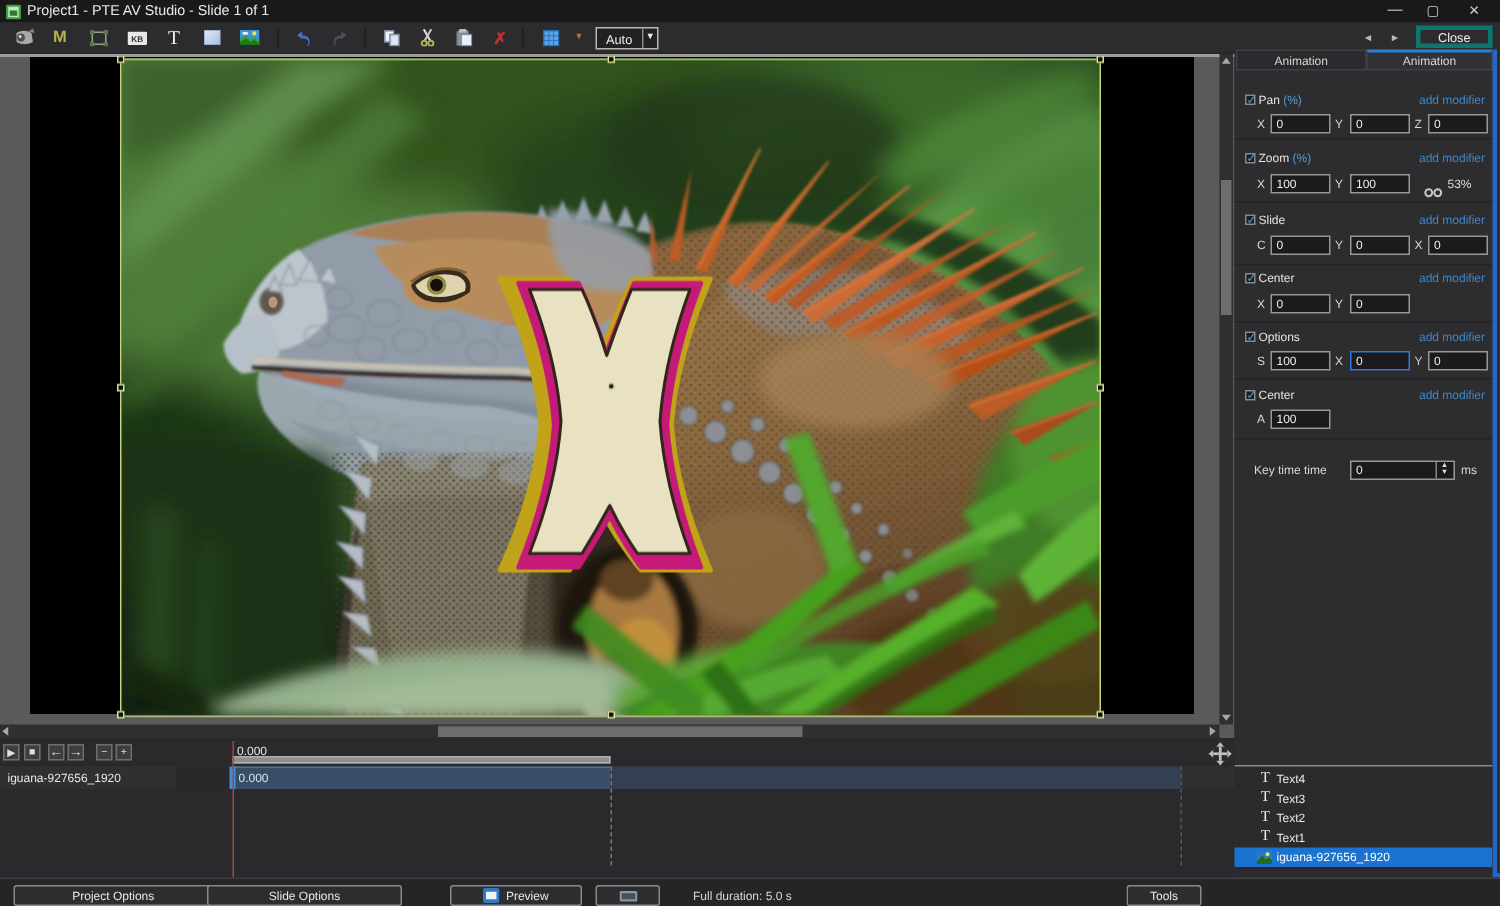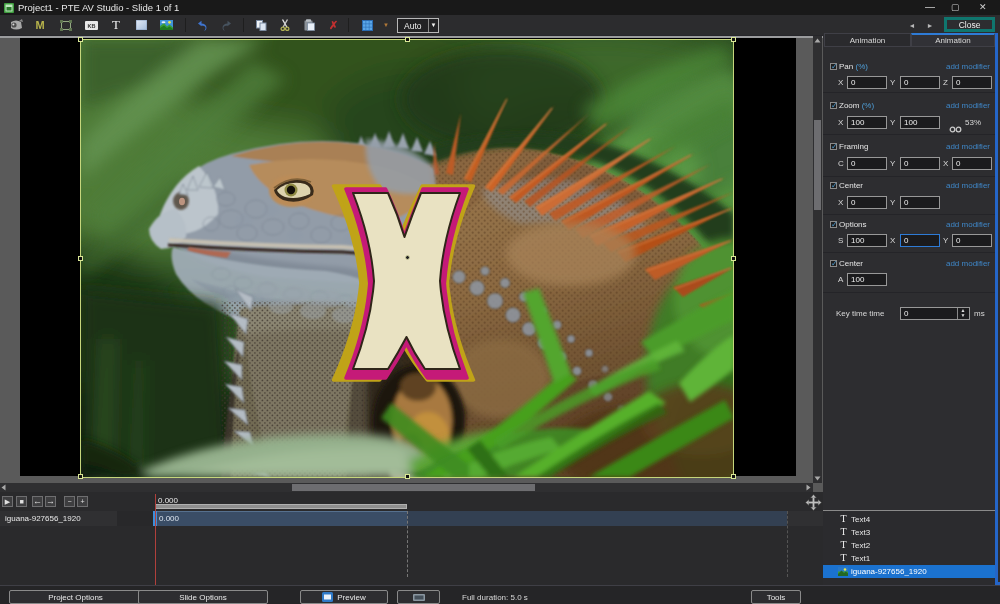--- a/index.html
+++ b/index.html
@@ -556,21 +556,21 @@
   <div class="flbl" style="left:67px;top:85px">Y</div>
     <div class="fld w40" style="left:77px;top:83px">100</div>
   <div class="abs" style="left:126px;top:86px"><svg width="14" height="7">
         <circle cx="3.5" cy="3.5" r="2.3" fill="none" stroke="#c8c8c8" stroke-width="1.3"></circle>
         <circle cx="9.5" cy="3.5" r="2.3" fill="none" stroke="#c8c8c8" stroke-width="1.3"></circle>
       </svg></div>
   <div class="flbl" style="left:142px;top:85px">53%</div>
   <div class="sect" style="top:101px"></div>
 
   <div class="cb" style="left:7px;top:110px"></div>
-  <div class="slabel" style="left:16px;top:109px">Framing</div>
+  <div class="slabel" style="left:16px;top:109px">Slide</div>
   <div class="addmod" style="top:109px">add modifier</div>
   <div class="flbl" style="left:15px;top:126px">C</div>
     <div class="fld w40" style="left:24px;top:124px">0</div>
   <div class="flbl" style="left:67px;top:126px">Y</div>
     <div class="fld w40" style="left:77px;top:124px">0</div>
   <div class="flbl" style="left:120px;top:126px">X</div>
     <div class="fld w40" style="left:129px;top:124px">0</div>
   <div class="sect" style="top:143px"></div>
 
   <div class="cb" style="left:7px;top:149px"></div>

